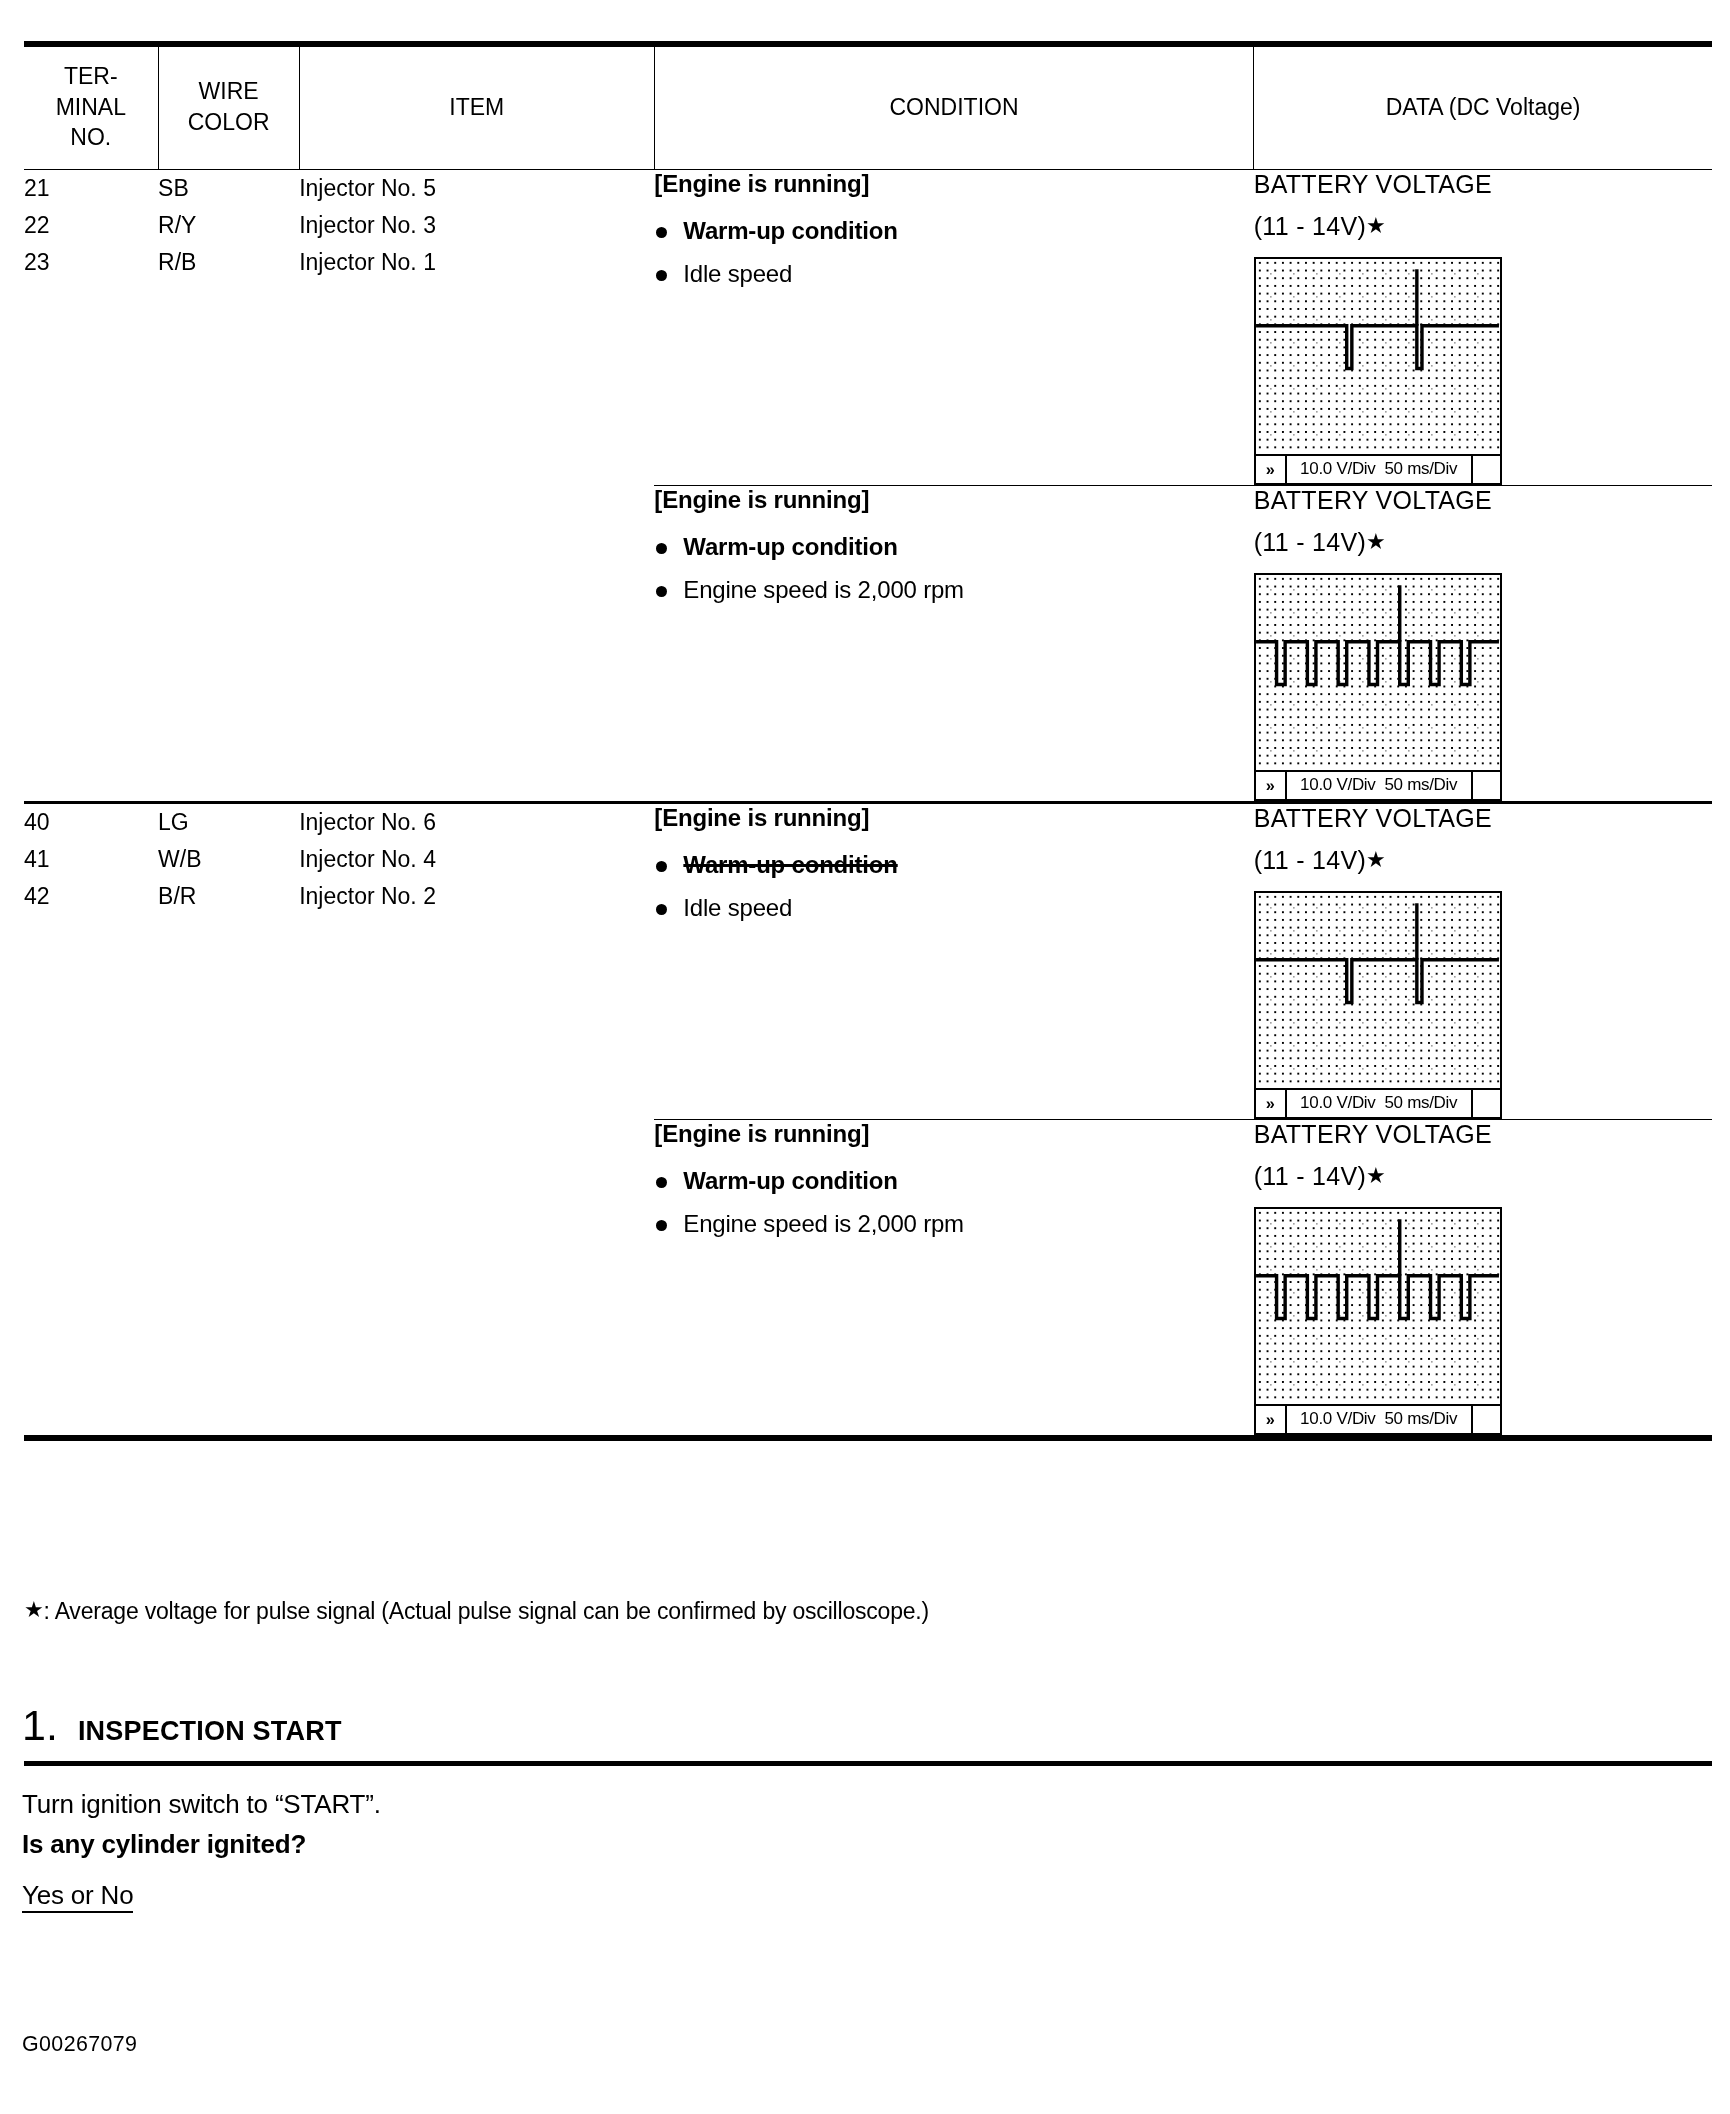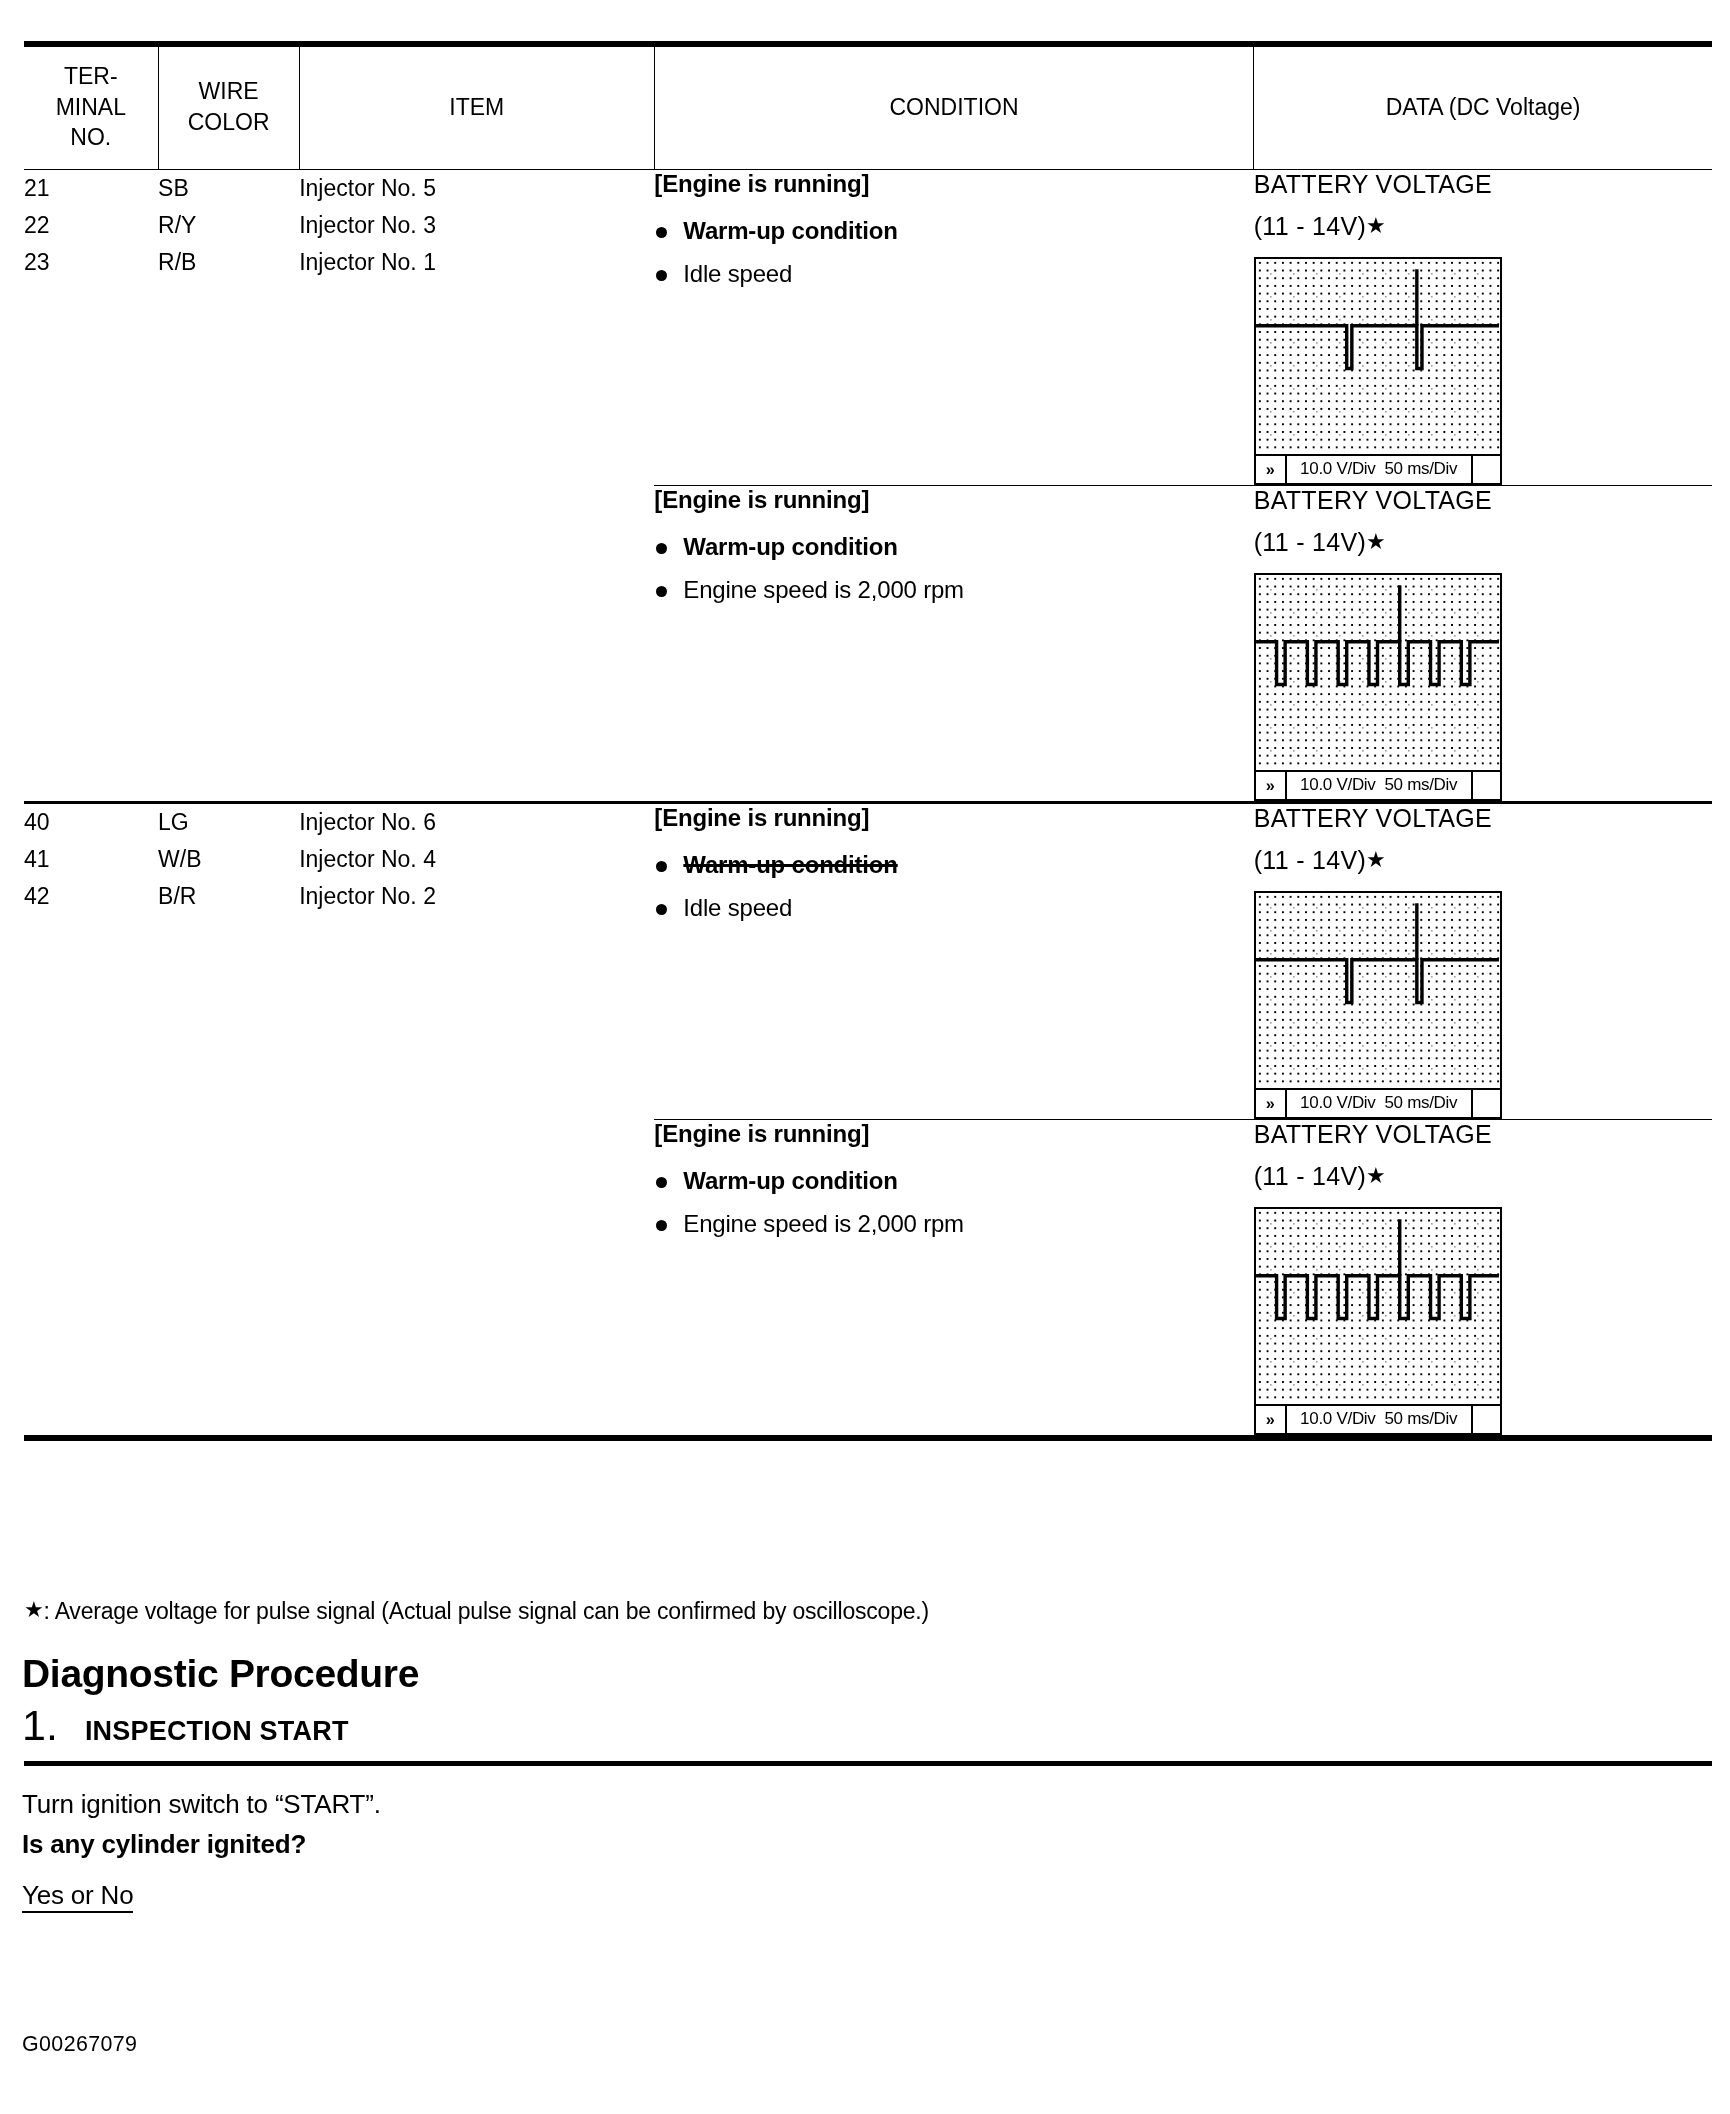--- a/index.html
+++ b/index.html
@@ -173,21 +173,21 @@
   }
   .step-num {
     font-size: 43px;
     font-weight: normal;
     line-height: 1;
   }
   .step-label {
     font-size: 27px;
     font-weight: bold;
     letter-spacing: 0.2px;
-    margin-left: 27px;
+    margin-left: 20px;
   }
   .rule-thick {
     position: absolute;
     left: 24px; top: 1761px;
     width: 1688px; height: 5.1px;
     background: #000;
   }
   .instr {
     position: absolute;
     left: 22px; top: 1789px;
@@ -410,21 +410,20 @@
         <td colspan="5" style="height:0;padding:0;"></td>
       </tr>
 
     </tbody>
   </table>
 
   <div class="footnote">
     <span class="star">★</span><span>: Average voltage for pulse signal (Actual pulse signal can be confirmed by oscilloscope.)</span>
   </div>
 
-  <div class="dp-title">Diagnostic Procedure</div>
 
   <div class="step-line">
     <span class="step-num">1</span>
       <span class="step-num">.</span>
     <span class="step-label">INSPECTION START</span>
   </div>
 
   <div class="rule-thick"></div>
 
   <div class="instr">Turn ignition switch to “START”.</div>

